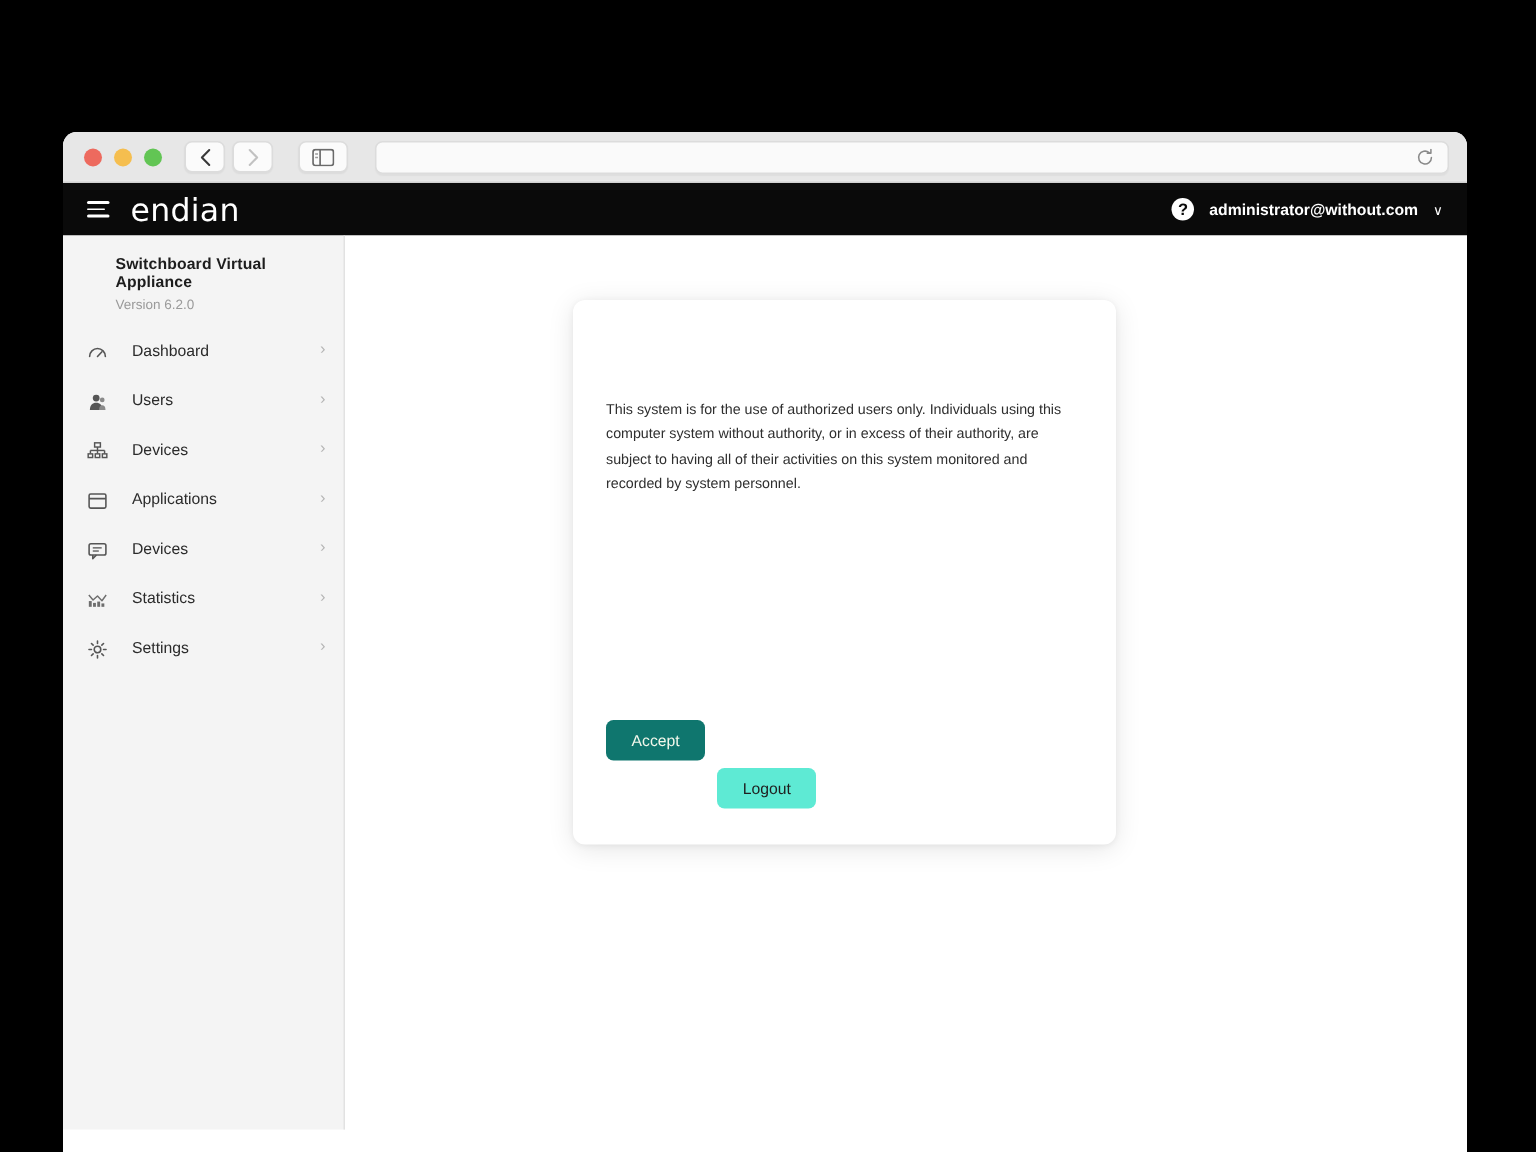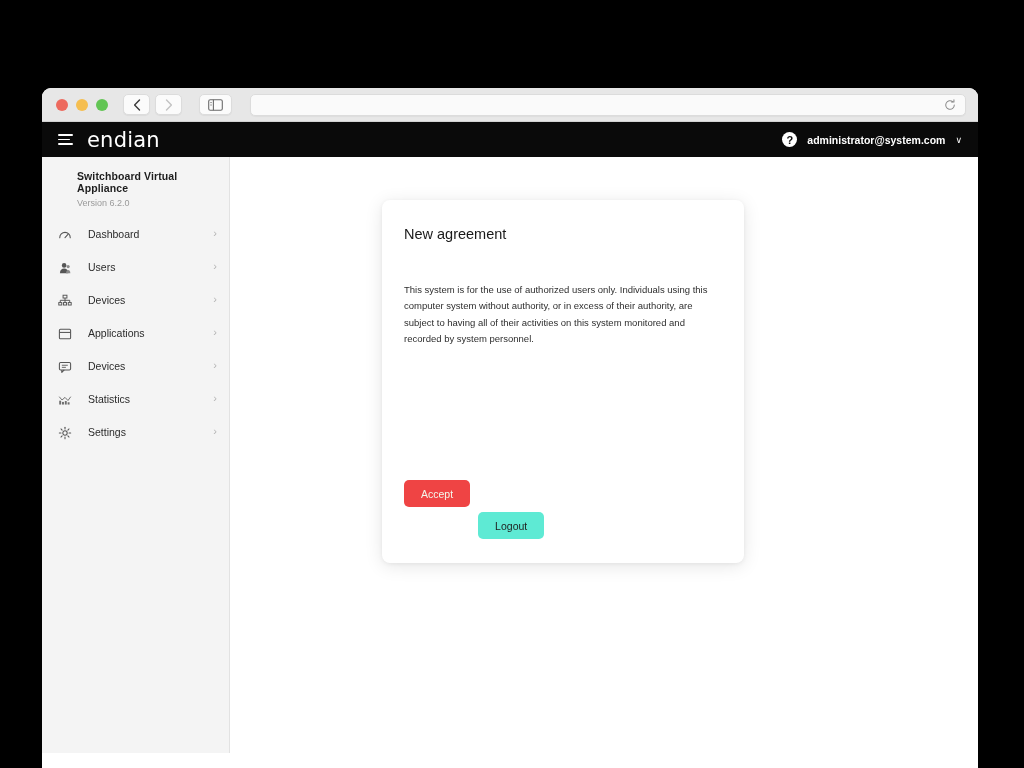--- a/index.html
+++ b/index.html
@@ -125,21 +125,21 @@
     flex:none; cursor:pointer;
   }
   #terms-label{ font-size:10px; color:#242424; }
 
   #button-row{ display:flex; gap:8px; }
   .btn{
     height:27px; border-radius:5px; border:none;
     font-size:10.5px; font-family:"Liberation Sans", sans-serif;
     padding:0 17px; cursor:pointer;
   }
-  #accept-button{ background:#ef4444; color:#f3f8ec; }
+  #accept-button{ background:#0f766e; color:#f3f8ec; }
   #logout-button{ background:#5eead4; color:#1f1f1f;margin-top:32px; }
 </style>
 </head>
 <body>
 
 <div id="browser-window">
 
   <div id="titlebar">
     <div class="traffic">
       <span class="light red"></span>
@@ -178,21 +178,21 @@
 
   <div id="app-header">
     <div id="hamburger">
       <i></i>
         <i></i>
         <i></i>
     </div>
     <div id="brand-logo">endian</div>
     <div id="header-right">
       <div id="help-icon">?</div>
-      <div id="user-email">administrator@system.com</div>
+      <div id="user-email">administrator@without.com</div>
       <div id="user-caret">∨</div>
     </div>
   </div>
 
   <div id="app-body">
 
     <div id="sidebar">
       <div id="sidebar-title-block">
         <div id="appliance-name">Switchboard Virtual Appliance</div>
         <div id="appliance-version">Version 6.2.0</div>
@@ -294,21 +294,20 @@
             </g>
           </svg>
         </span>
         <span class="nav-label">Settings</span>
         <span class="nav-chevron">›</span>
       </div>
     </div>
 
     <div id="main">
       <div id="agreement-dialog">
-        <div id="dialog-title">New agreement</div>
         <div id="dialog-body">This system is for the use of authorized users only. Individuals using this computer system without authority, or in excess of their authority, are subject to having all of their activities on this system monitored and recorded by system personnel.</div>
 
         <div id="dialog-footer">
           <div id="button-row">
             <button class="btn" id="accept-button">Accept</button>
             <button class="btn" id="logout-button">Logout</button>
           </div>
         </div>
       </div>
     </div>

